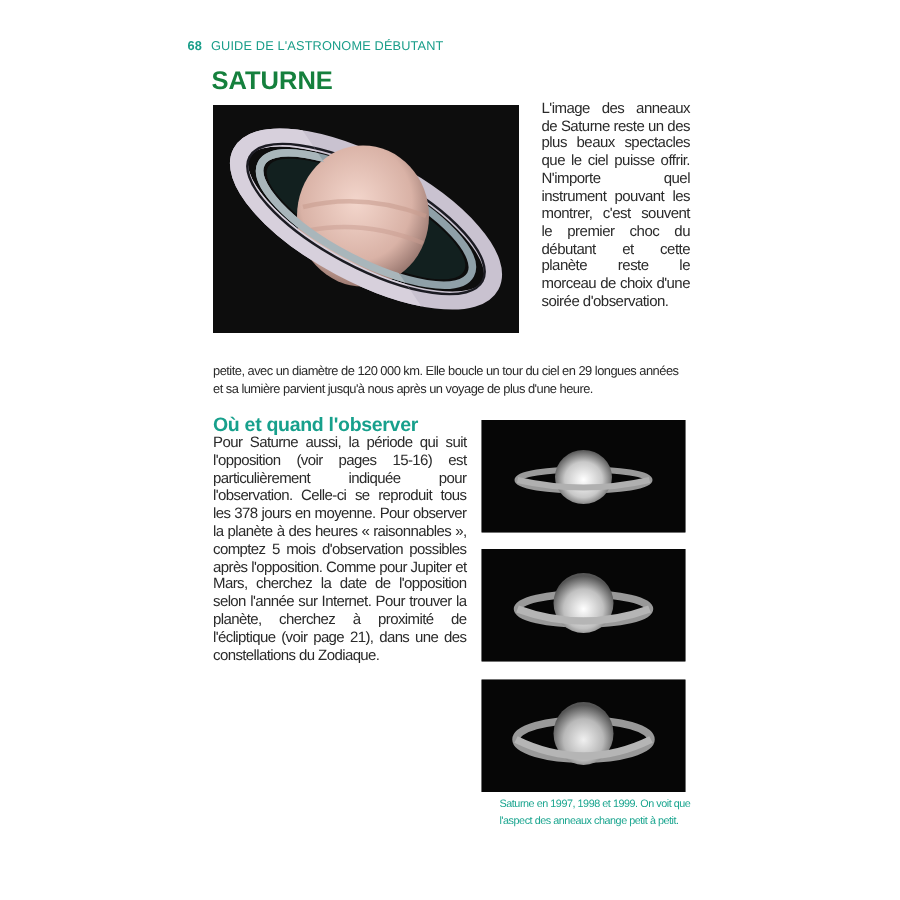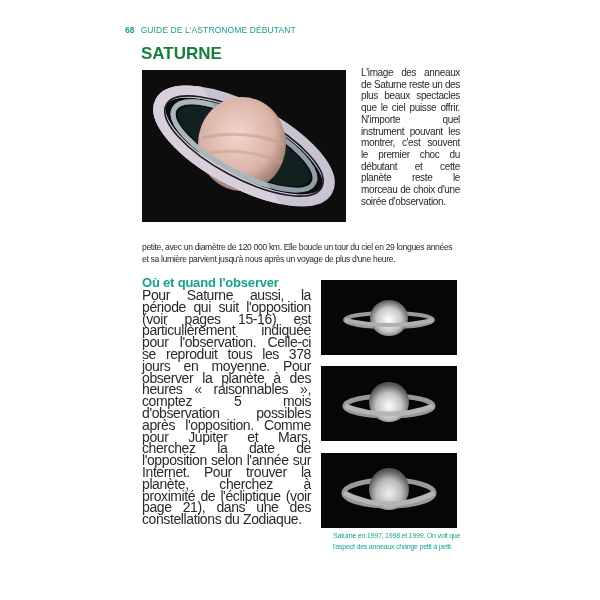--- a/index.html
+++ b/index.html
@@ -28,21 +28,21 @@
     .intro-right p { margin: 0; }
     .intro-full {
       position: absolute; left: 142px; top: 241px; width: 318px; font-size: 8.6px;
       line-height: 12px; color: #2a2a2a; letter-spacing: -0.35px;
     }
     .section-heading {
       position: absolute; left: 142px; top: 275px; font-size: 13px; font-weight: bold;
       color: #17a08c; letter-spacing: -0.2px;
     }
     .section-body {
-      position: absolute; left: 142px; top: 290px; width: 169px; font-size: 14px;
+      position: absolute; left: 142px; top: 290px; width: 169px; font-size: 10px;
       line-height: 11.8px; text-align: justify; color: #2a2a2a; letter-spacing: -0.4px;
     }
     .thumb {
       position: absolute; left: 321px; width: 136px; height: 75px; background: #060606;
       overflow: hidden;
     }
     .thumb-1 { top: 280px; }
     .thumb-2 { top: 366px; }
     .thumb-3 { top: 453px; }
     .caption {

